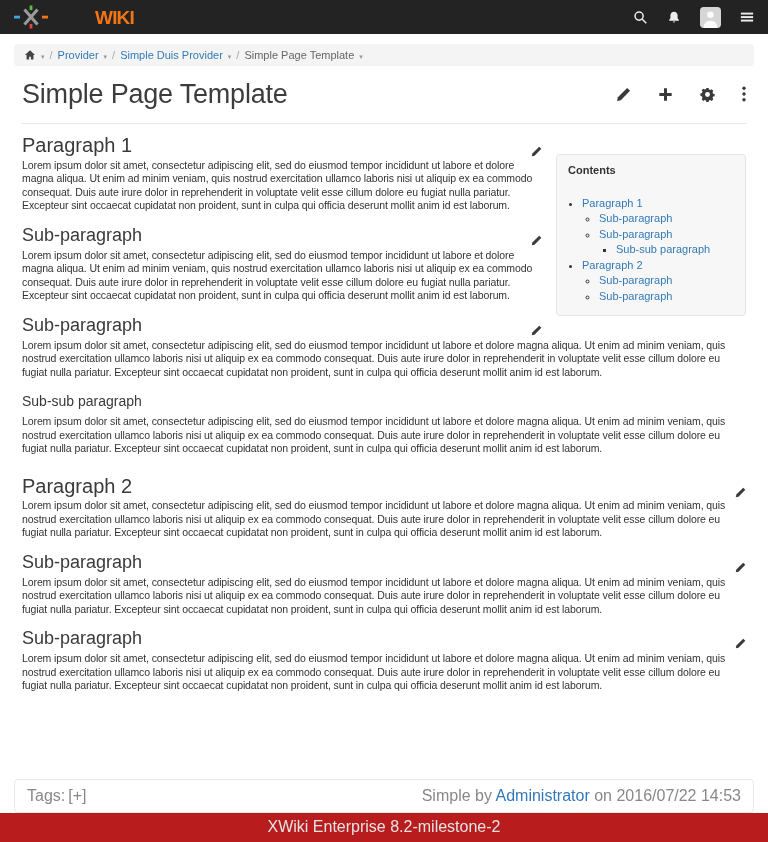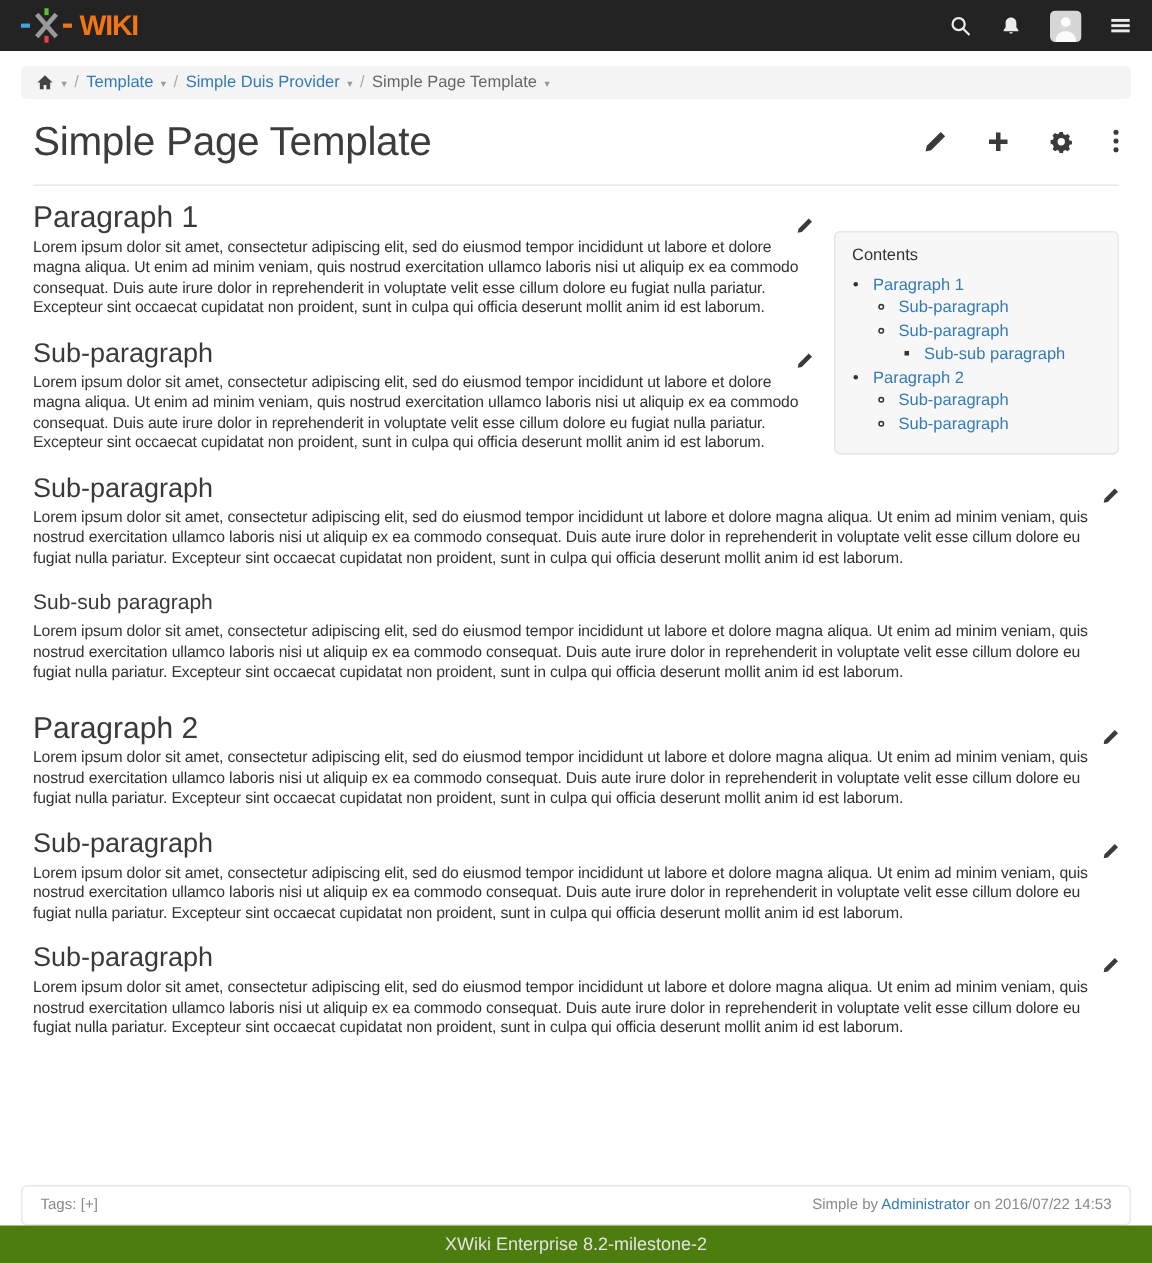--- a/index.html
+++ b/index.html
@@ -1,18 +1,18 @@
 <!DOCTYPE html>
 <html><head>
 <meta charset="utf-8">
 <style>
   * { box-sizing: border-box; }
   html,body { margin:0; padding:0; background:#fff; }
   body { font-family:"Liberation Sans","DejaVu Sans",sans-serif; color:#333; }
-  a { cursor:pointer; }
+  a { cursor:pointer;gap:42px; }
 
   .page { width:768px; height:842px; overflow:hidden; display:flex; flex-direction:column; background:#fff; }
 
   
   .navbar { height:34px; background:#232323; display:flex; align-items:center; padding:0 14px; flex:none; }
   .logo { display:flex; align-items:center; }
   .logo svg { display:block; }
   .wordmark { color:#f47514; font-weight:bold; font-size:19px; letter-spacing:-0.8px; line-height:1; margin-left:1px; }
   .nav-icons { margin-left:auto; display:flex; align-items:center; gap:19px; color:#ececec; }
   .nav-icon { display:inline-flex; align-items:center; justify-content:center; cursor:pointer; }
@@ -33,42 +33,42 @@
   .page-actions { display:flex; gap:27px; margin-top:20px; color:#3a3a3a; align-items:center; }
   .action-btn { display:inline-flex; cursor:pointer; }
   .doc-meta { font-size:10px; color:#999; margin-top:5px; }
   .meta-link { color:#337ab7; text-decoration:none; }
   hr.doc-sep { border:none; border-top:1px solid #e8e8e8; margin:13px 0 0; }
 
   
   .xcontent { font-size:10.5px; line-height:13.6px; letter-spacing:-0.1px; color:#333; }
   .toc-panel { float:right; width:190px; background:#f7f7f7; border:1px solid #e5e5e5; border-radius:4px;
                padding:9px 8px 10px; margin:15px 0 12px 14px; font-size:11px; letter-spacing:0; }
-  .toc-title { font-weight:normal; color:#333; margin:0 0 6px 3px; font-size:11px; }
+  .toc-title { font-weight:bold; color:#333; margin:0 0 19px 3px; font-size:11px; }
   .toc-panel ul { margin:2px 0 0; padding-left:17px; }
   .toc-panel li { margin:2px 0; line-height:13.5px; }
   .toc-panel a { color:#337ab7; text-decoration:none; }
 
   h1.sec, h2.sec, h3.sec { font-weight:400; color:#3a3a3a; letter-spacing:0; }
   h1.sec { font-size:20px; margin:24px 0 6px; }
   h1.sec.first { margin-top:15px; }
   h2.sec { font-size:18px; margin:16px 0 6px; }
   h3.sec { font-size:14px; margin:16px 0 6px; }
   .edit-pencil { float:right; color:#3a3a3a; margin:5px 0 0 10px; cursor:pointer; }
   p.lorem { margin:0 0 8px; }
 
   
   .doc-footer { margin:10px 14px 0; border:1px solid #e8e8e8; border-radius:4px; padding:7px 12px;
-                display:flex; align-items:center; font-size:10px; color:#888; flex:none;text-align:right; }
+                display:flex; align-items:center; font-size:16px; color:#888; flex:none;text-align:right; }
   .tags-add { color:#888; text-decoration:none; margin-left:3px; }
   .created { margin-left:auto; }
   .created .meta-link { color:#337ab7; }
 
   
-  .app-footer { margin-top:auto; background:#4d7c0f; color:#e4e4e4; text-align:center; font-size:12px;
+  .app-footer { margin-top:auto; background:#b91c1c; color:#e4e4e4; text-align:center; font-size:16px;
                 padding:5px 0 6px; flex:none; }
 </style>
 </head>
 <body>
 
 <div class="page">
 
   <header class="navbar">
     <a class="logo">
       <svg width="38" height="24" viewBox="0 0 38 24">
@@ -112,21 +112,21 @@
   </header>
 
   <nav class="breadcrumb">
     <a class="bc-home">
       <svg width="12" height="12" viewBox="0 0 16 16" fill="currentColor">
         <path d="M8 1.6L1.3 8.1h2.1V14h3.4v-3.7h2.4V14h3.4V8.1h2.1L8 1.6z"></path>
       </svg>
     </a>
     <span class="caret">▾</span>
     <span class="sep">/</span>
-    <a class="bc-link">Template</a>
+    <a class="bc-link">Provider</a>
     <span class="caret">▾</span>
     <span class="sep">/</span>
     <a class="bc-link">Simple Duis Provider</a>
     <span class="caret">▾</span>
     <span class="sep">/</span>
     <span class="bc-current">Simple Page Template</span>
     <span class="caret">▾</span>
   </nav>
 
   <main class="main">

